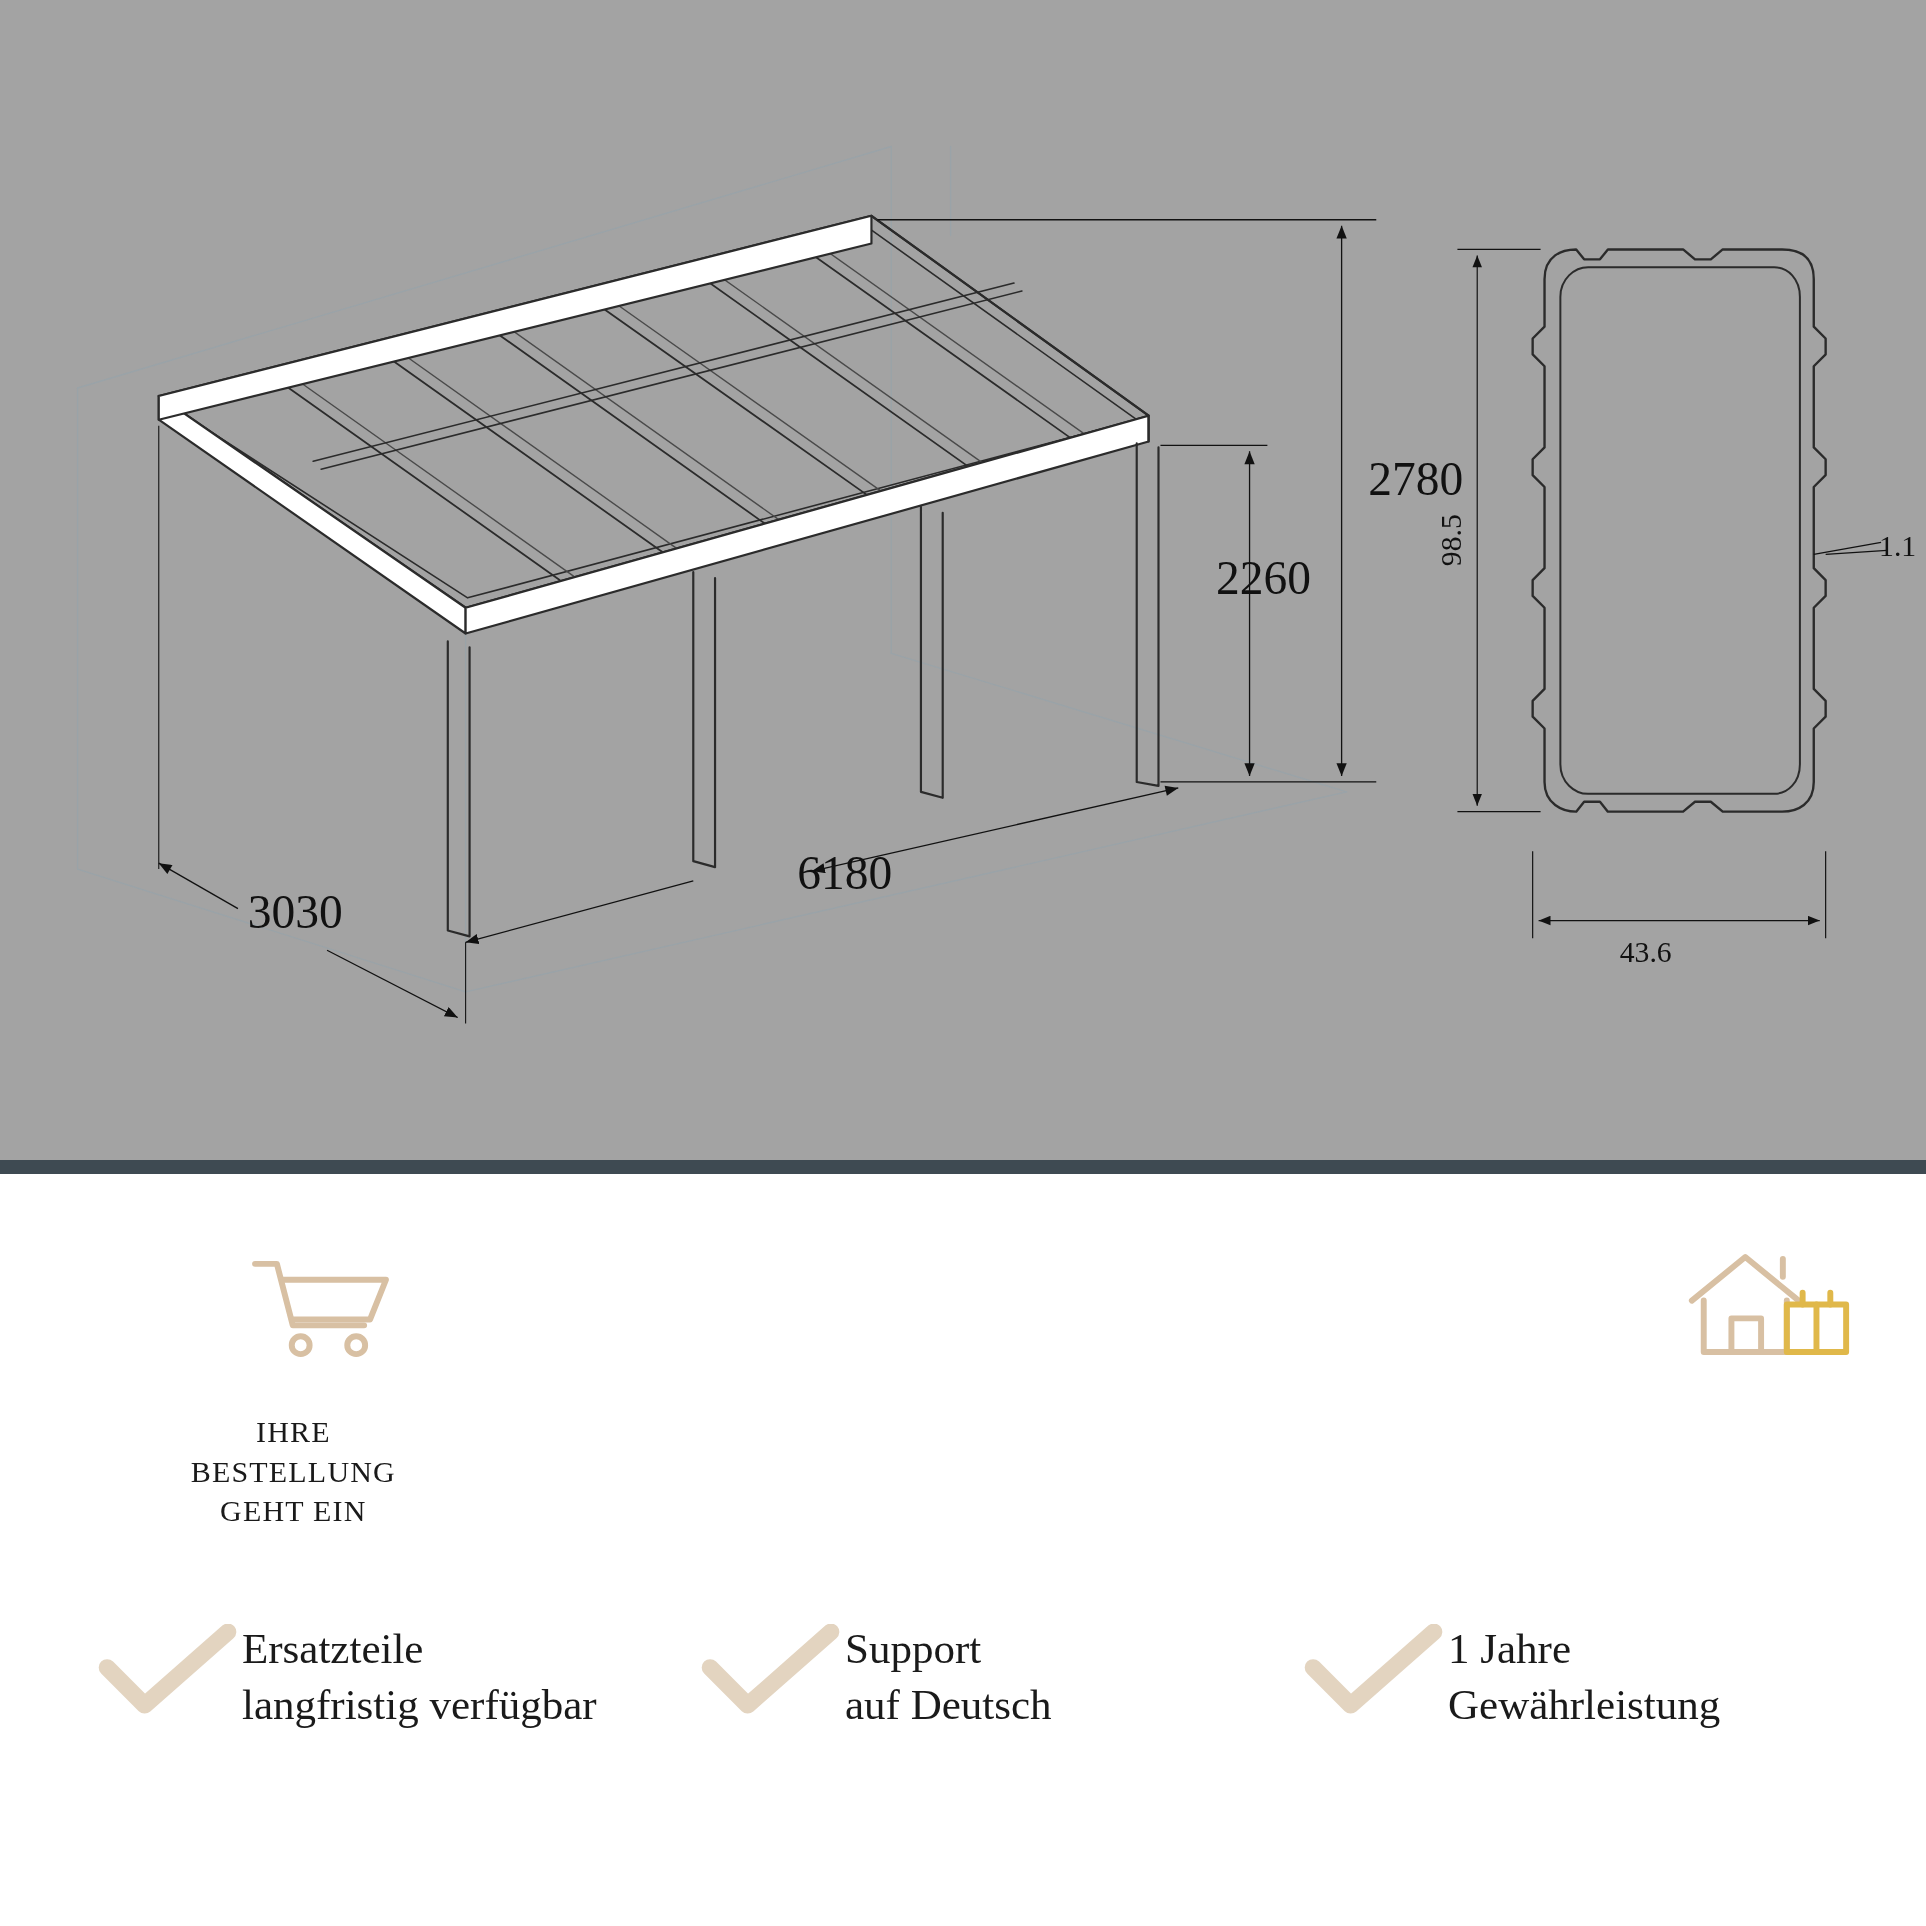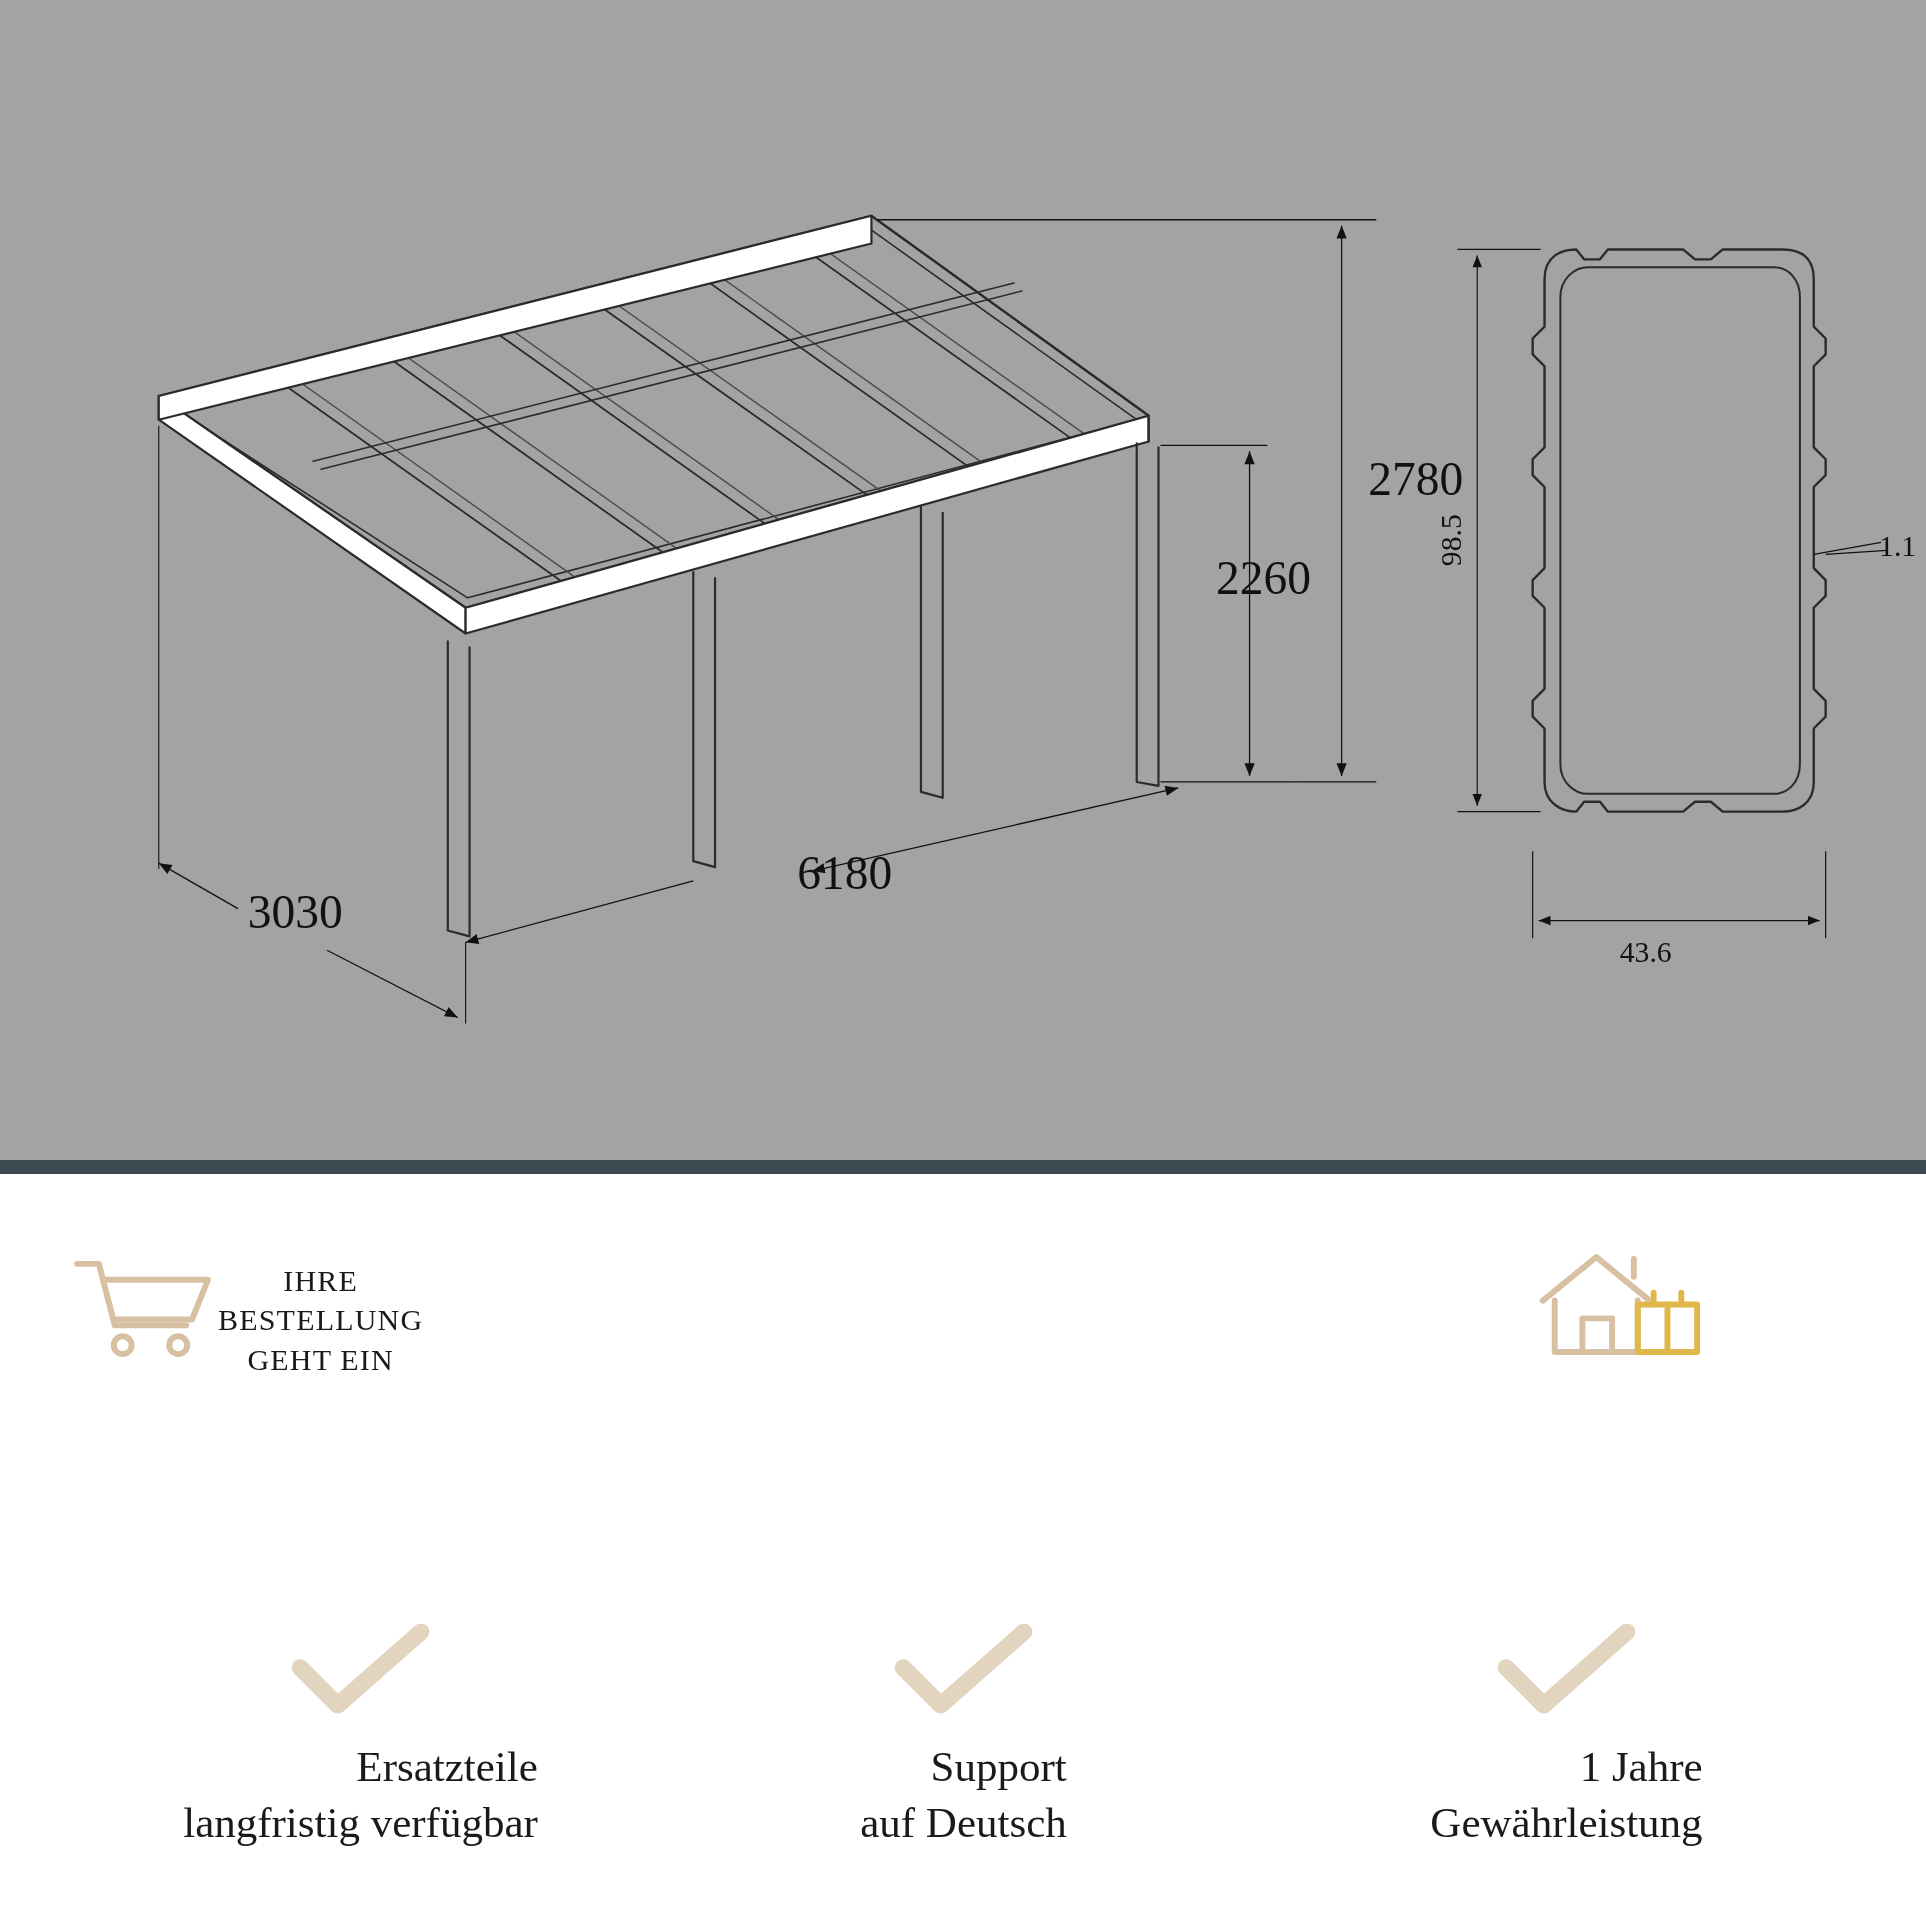--- a/index.html
+++ b/index.html
@@ -31,40 +31,40 @@
     background:#3e4a52;
   }
 
   
   .benefits{
     position:absolute;left:0;top:1188px;width:1927px;height:416px;
     display:flex;align-items:flex-start;justify-content:space-between;
     padding:40px 69px 0 69px;box-sizing:border-box;
   }
   .bitem{
-    width:327px;display:flex;align-items:center;
+    width:327px;display:flex;flex-direction:column;align-items:flex-end;
     text-align:center;
   }
   .bicon{height:158px;display:flex;align-items:center;justify-content:center;}
   .blabel{
     margin-top:26px;
     font-family:"Liberation Serif", serif;
     font-size:30px;letter-spacing:1.2px;line-height:1.32;
     color:#1a1a1a;text-transform:uppercase;
     white-space:pre-line;
   }
 
   
   .guarantees{
     position:absolute;left:0;top:1614px;width:1927px;height:313px;
     display:flex;align-items:flex-start;justify-content:space-around;
     padding:0 59px;box-sizing:border-box;
   }
   .gitem{
-    width:535px;display:flex;flex-direction:column;align-items:center;text-align:right;
+    width:535px;display:flex;flex-direction:row;align-items:center;text-align:left;
   }
   .gcheck{height:119px;display:flex;align-items:center;justify-content:center;}
   .glabel{
     margin-top:6px;
     font-family:"Liberation Serif", serif;
     font-size:43px;line-height:1.3;color:#1a1a1a;
     white-space:pre-line;
   }
 </style>
 </head>

